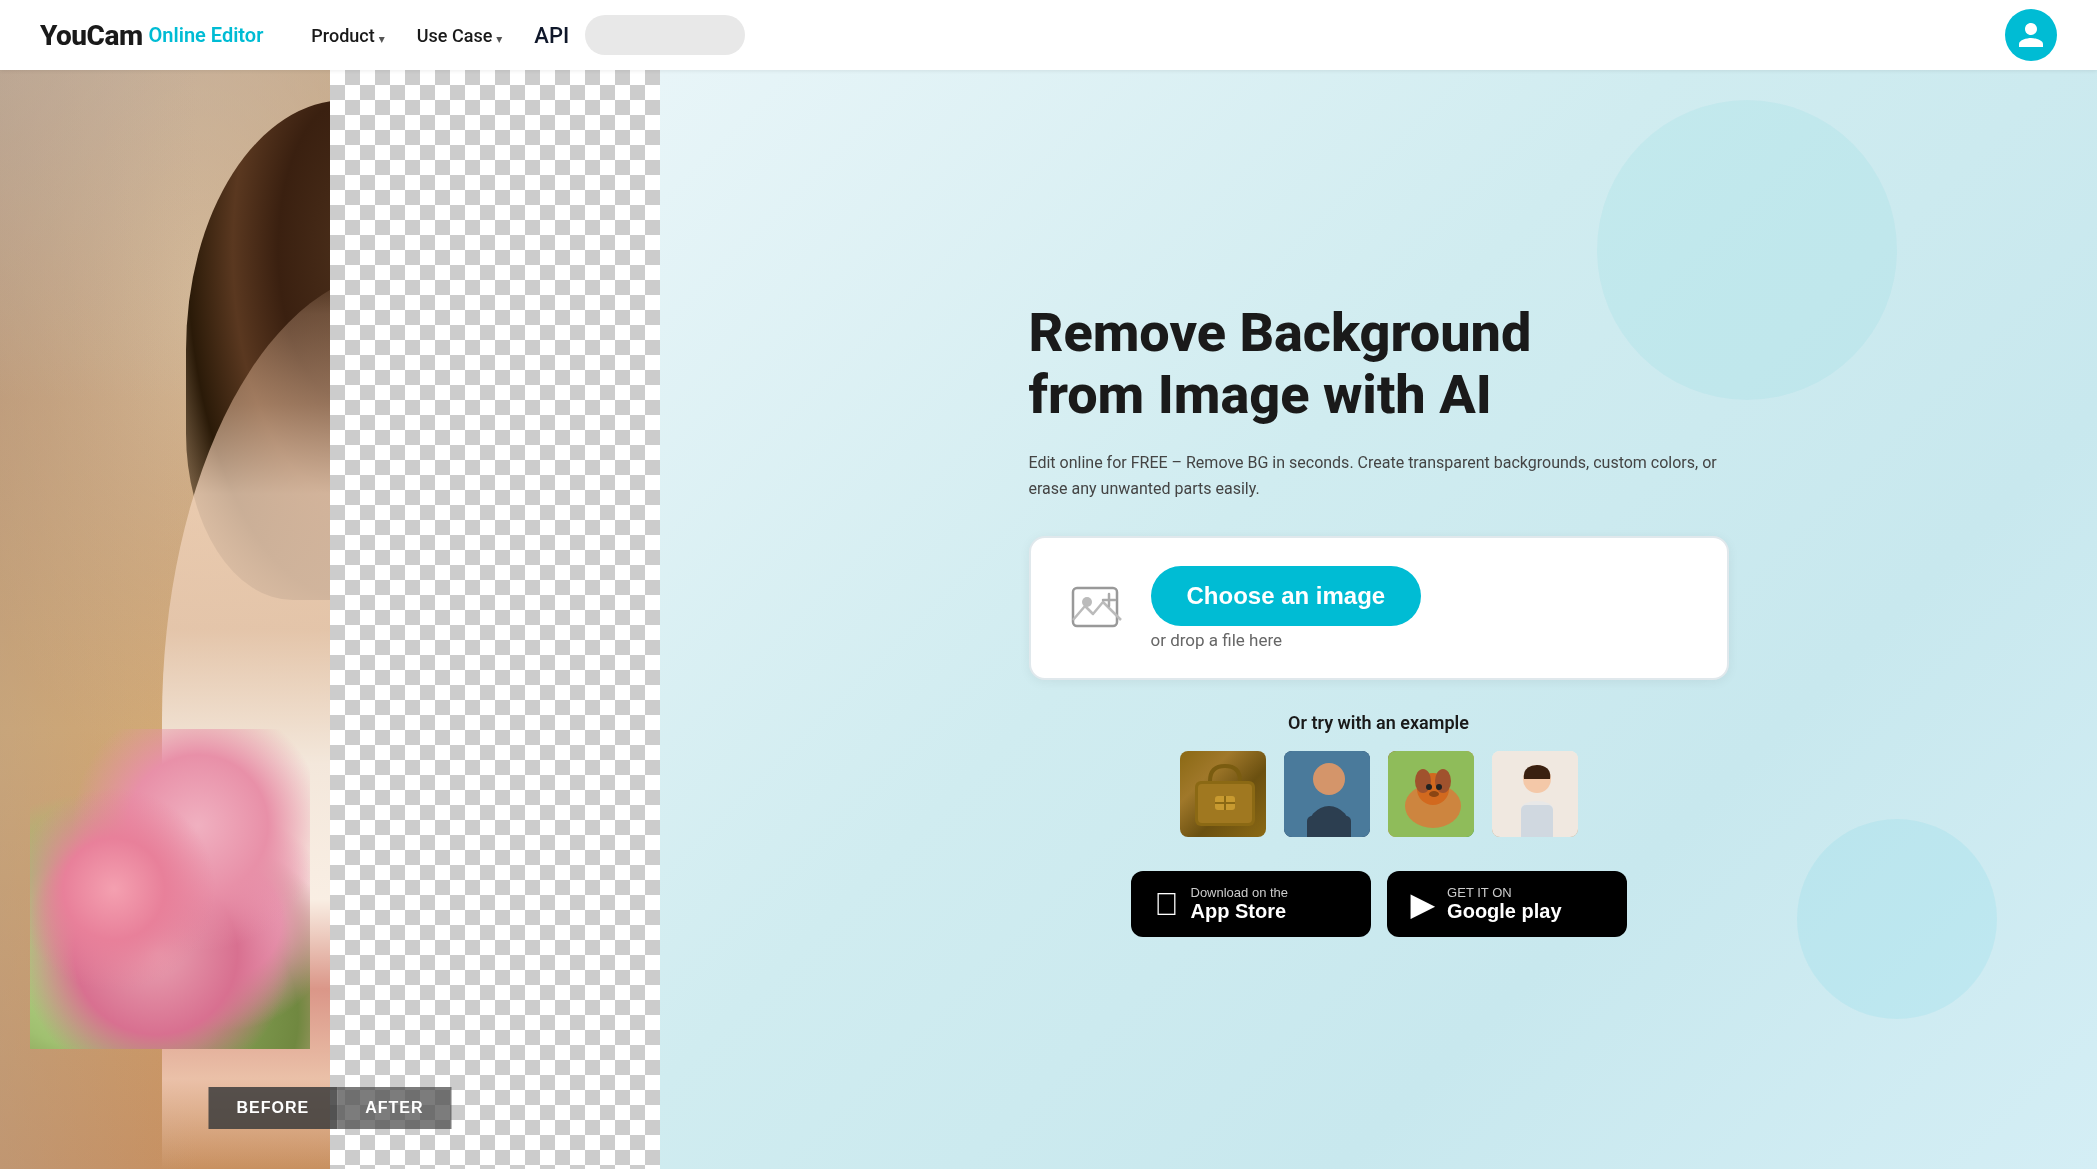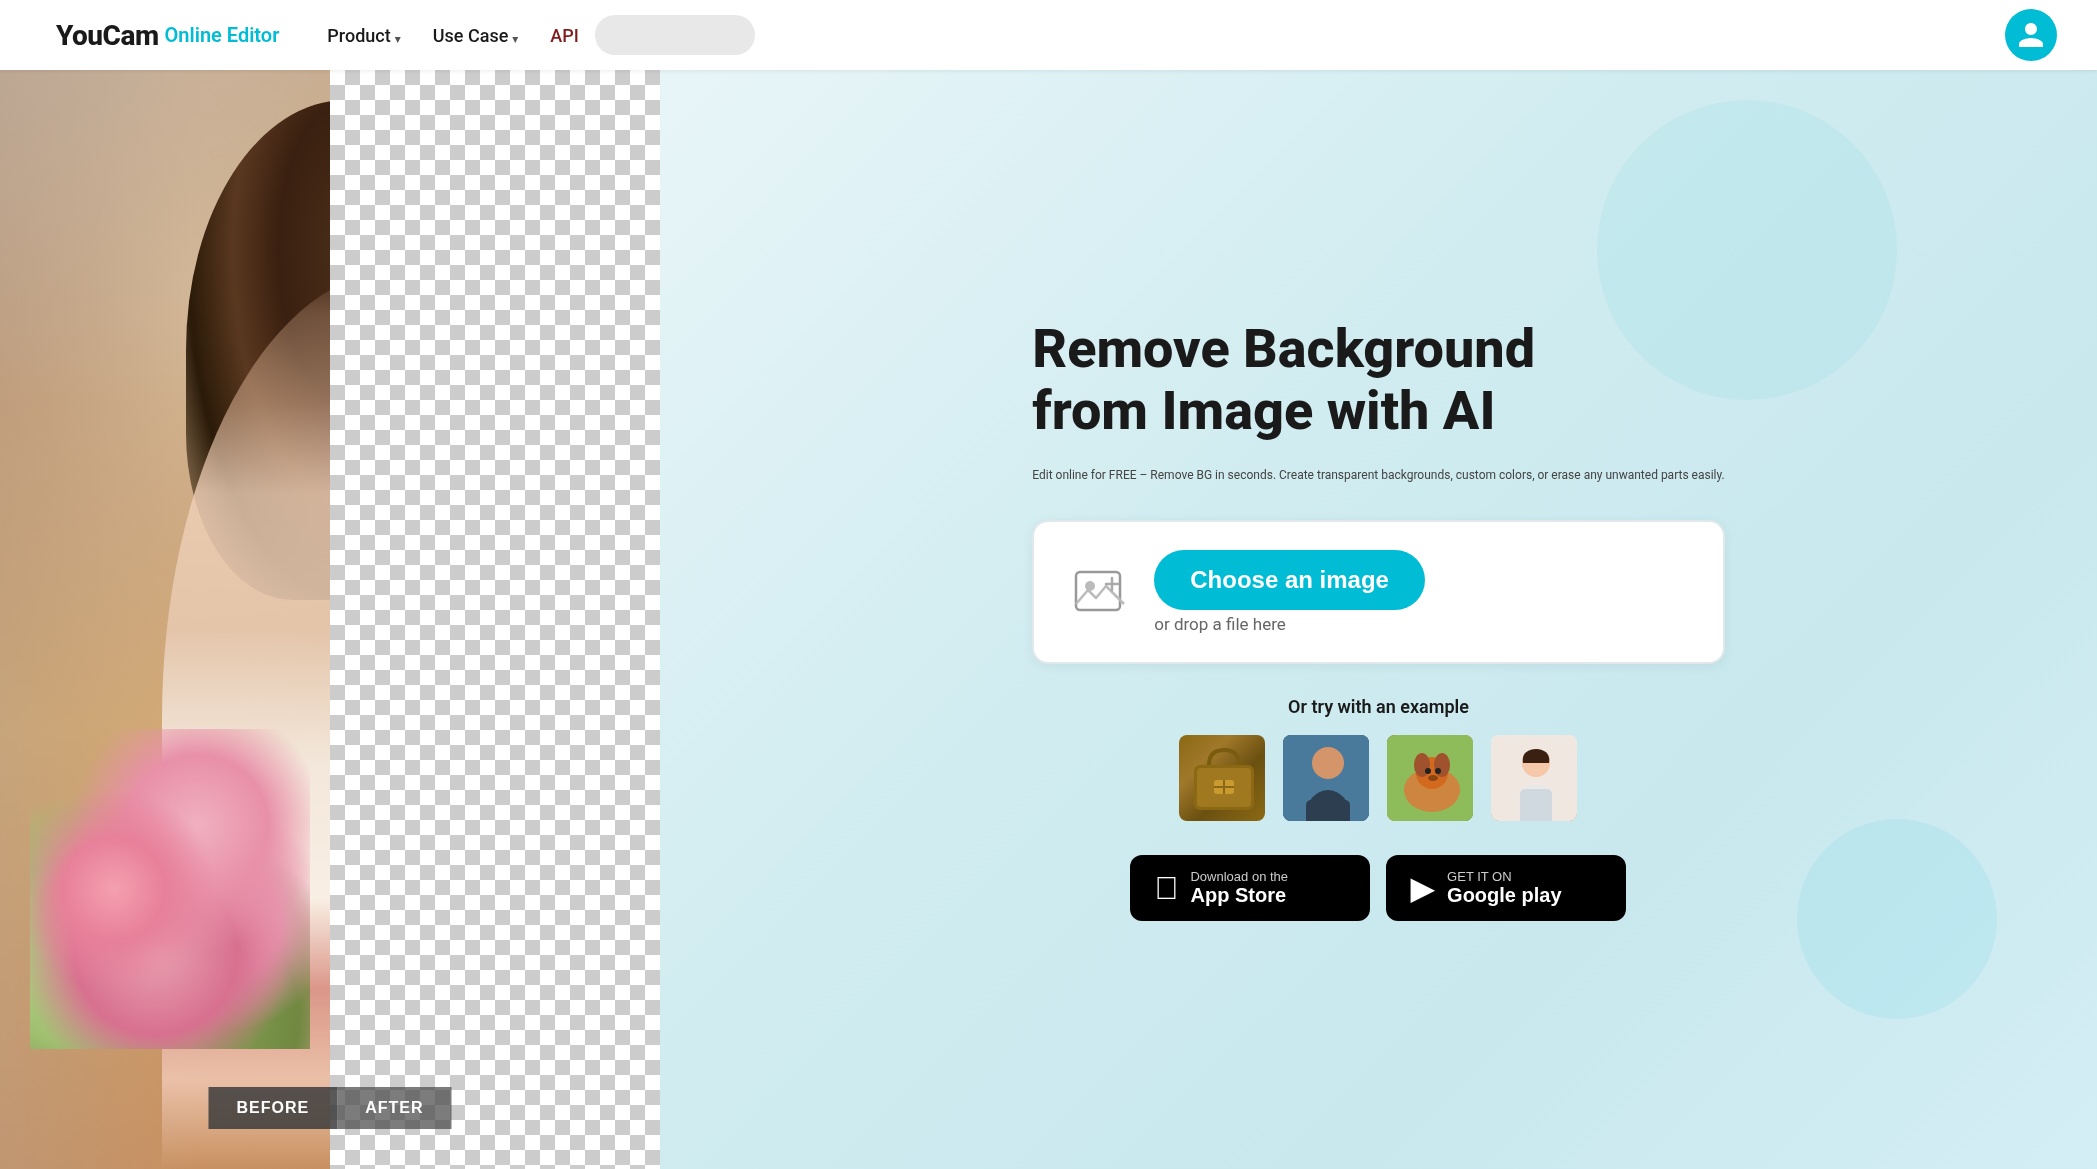--- a/index.html
+++ b/index.html
@@ -6,26 +6,26 @@
     body { font-family: -apple-system, BlinkMacSystemFont, 'Segoe UI', Roboto, sans-serif; overflow: hidden; width: 2097px; height: 1169px; }
 
     
     .navbar {
       position: fixed; top: 0; left: 0; right: 0; height: 70px;
       background: #fff; display: flex; align-items: center;
       padding: 0 40px; z-index: 100;
       box-shadow: 0 1px 4px rgba(0,0,0,0.08);
     }
     .navbar-logo { display: flex; align-items: center; gap: 6px; text-decoration: none; }
-    .logo-youcam { font-size: 28px; font-weight: 800; color: #1a1a1a; letter-spacing: -0.5px; margin-left: 16px; }
+    .logo-youcam { font-size: 28px; font-weight: 800; color: #1a1a1a; letter-spacing: -0.5px; }
     .logo-editor { font-size: 20px; font-weight: 600; color: #00bcd4; }
     .navbar-nav { display: flex; align-items: center; gap: 32px; margin-left: 48px; }
     .nav-item { display: flex; align-items: flex-end; gap: 4px; font-size: 18px; color: #1a1a1a; cursor: pointer; font-weight: 500; }
     .nav-item .chevron { font-size: 12px; color: #555; }
-    .nav-api { font-size: 18px; color: #7f1d1d; font-weight: 500; cursor: pointer; }
+    .nav-api { font-size: 22px; color: #0f172a; font-weight: 500; cursor: pointer; }
     .nav-search-pill {
       margin-left: 16px;
       width: 160px; height: 40px;
       background: #e8e8e8; border-radius: 24px;
       border: none; cursor: text;
     }
     .navbar-avatar {
       margin-left: auto;
       width: 52px; height: 52px; border-radius: 50%;
       background: #00bcd4; display: flex; align-items: center; justify-content: center;
@@ -138,21 +138,21 @@
       display: flex; align-items: center; justify-content: center;
       padding: 60px 109px;
     }
     .right-content { max-width: 700px; }
 
     .headline {
       font-size: 54px; font-weight: 800; color: #1a1a1a; line-height: 1.15;
       margin-bottom: 24px;
     }
     .subtext {
-      font-size: 12px; color: #444; line-height: 1.6; margin-bottom: 35px;
+      font-size: 16px; color: #444; line-height: 1.6; margin-bottom: 35px;
     }
 
     
     .upload-area {
       background: #fff; border-radius: 16px;
       border: 2px solid #e0e8ec;
       padding: 28px 36px;
       display: flex; align-items: center; gap: 24px;
       margin-bottom: 32px;
       box-shadow: 0 2px 12px rgba(0,0,0,0.06);

